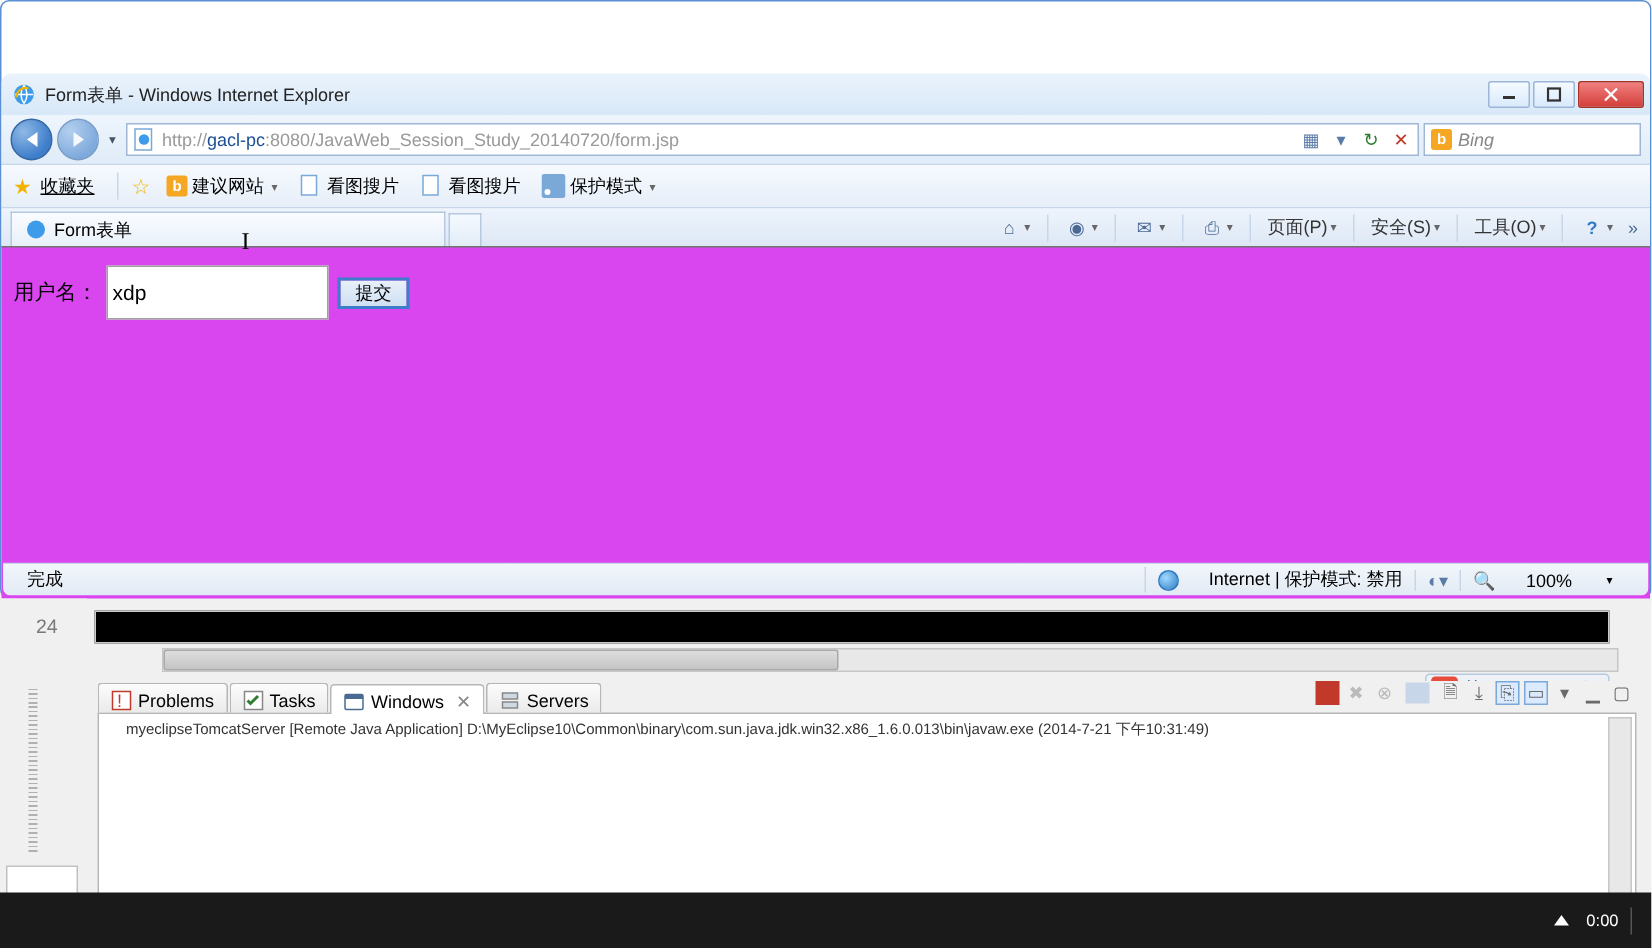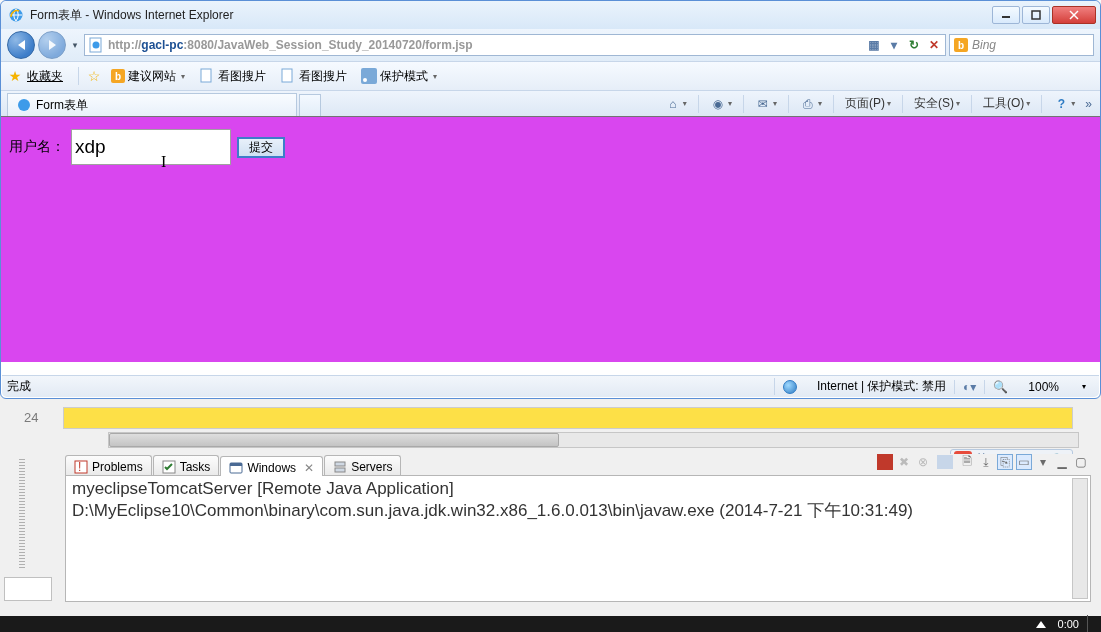--- a/index.html
+++ b/index.html
@@ -1,35 +1,35 @@
 <!DOCTYPE html>
 <html><head>
 <meta charset="utf-8">
 <style>
 * { box-sizing: border-box; margin: 0; padding: 0; font-family: "Microsoft YaHei", Tahoma, sans-serif; font-size: 12px; }
 body { background: #fff; width: 1101px; height: 632px; overflow: hidden; }
 
 
 .ie-window { position: relative; width: 1101px; height: 399px; background: #fff; border: 1px solid #5a8fd6; border-radius: 6px; box-shadow: 0 2px 8px rgba(0,0,0,0.15); }
-.titlebar { height: 28px; background: linear-gradient(#eaf3fc, #d8e8f8); display: flex; align-items: center; padding: 0 4px; border-radius: 6px 6px 0 0; }
+.titlebar { height: 28px; background: linear-gradient(#eaf3fc, #d8e8f8); display: flex; align-items: center; padding: 0 4px; border-radius: 6px 6px 0 0; margin-top: 48px; }
 .titlebar .ie-icon { width: 16px; height: 16px; margin: 0 6px 0 3px; }
 .titlebar .title { color: #222; flex: 1; font-size: 12px; }
 .win-btns { display: flex; gap: 0; }
 .win-btn { width: 28px; height: 18px; border: 1px solid #9db6d7; background: linear-gradient(#f4faff,#d9eafc); border-radius: 2px; margin-left: 2px; display: flex; align-items: center; justify-content: center; }
 .win-btn.close { width: 44px; background: linear-gradient(#f08080,#d43f3a); border-color: #a93226; color: #fff; }
 .win-btn svg { display: block; }
 
 .navrow { height: 33px; background: linear-gradient(#eef5fd,#e0ecf8); display: flex; align-items: center; padding: 2px 6px; gap: 3px; border-bottom: 1px solid #c7d6e9; }
 .navbtn { width: 28px; height: 28px; border-radius: 50%; background: radial-gradient(circle at 30% 30%, #8fb9e6, #3d7dc9 70%); border: 1px solid #3468a5; display: flex; align-items: center; justify-content: center; }
 .navbtn.fwd { opacity: 0.6; }
 .arrow { width: 0; height: 0; border-top: 5px solid transparent; border-bottom: 5px solid transparent; }
 .arrow.left { border-right: 7px solid #fff; }
 .arrow.right { border-left: 7px solid #fff; }
 .small-drop { width: 12px; font-size: 9px; color: #456; text-align: center; }
-.addrbar { flex: 1; height: 22px; background: #fff; border: 1px solid #9fb7d4; display: flex; align-items: center; padding: 0 3px; gap: 4px; font-weight: bold; }
+.addrbar { flex: 1; height: 22px; background: #fff; border: 1px solid #9fb7d4; display: flex; align-items: center; padding: 0 3px; gap: 4px; }
 .page-icon { width: 16px; height: 16px; }
 .addr-url { flex: 1; color: #999; font-size: 12px; white-space: nowrap; overflow: hidden; }
 .addr-url .hl { color: #1b4f93; }
 .addr-tools { display: flex; gap: 4px; align-items: center; color: #5a7ba6; }
 .addr-tools span { width: 16px; text-align: center; }
 .search-box { width: 145px; height: 22px; background: #fff; border: 1px solid #9fb7d4; display: flex; align-items: center; padding: 0 4px; gap: 4px; }
 .bing-b { width: 14px; height: 14px; background: #f5a623; color: #fff; font-weight: bold; font-size: 10px; display: flex; align-items: center; justify-content: center; border-radius: 2px; }
 .search-box .ph { color: #888; font-style: italic; }
 
 .favrow { height: 29px; background: linear-gradient(#f6faff,#e6eef8); display: flex; align-items: center; padding: 0 6px; gap: 4px; border-bottom: 1px solid #c7d6e9; }
@@ -42,57 +42,57 @@
 .tabcmd { height: 25px; background: linear-gradient(#eef4fc,#dde8f5); display: flex; align-items: flex-end; padding: 0 6px; position: relative; }
 .tab { height: 23px; min-width: 290px; background: linear-gradient(#f9fcff,#e8f0fa); border: 1px solid #b6c9df; border-bottom: none; display: flex; align-items: center; padding: 0 8px; gap: 4px; }
 .cmdbar { position: absolute; right: 6px; top: 2px; display: flex; align-items: center; gap: 4px; }
 .cmdbtn { display: flex; align-items: center; gap: 2px; padding: 2px 4px; color: #333; }
 .cmdbtn .dd { font-size: 8px; color: #666; }
 .cmdicon { width: 16px; height: 16px; display: flex; align-items: center; justify-content: center; color: #4a6a94; }
 
 .content { height: 246px; background: #d946ef; border-top: 1px solid #737373; padding: 12px 8px; }
 .form-line { display: flex; align-items: center; gap: 6px; }
 .form-line label { font-size: 14px; }
-.text-input { width: 160px; height: 20px; border: 1px solid #a0a0a0; padding: 17px 3px; font-size: 19px; }
+.text-input { width: 148px; height: 20px; border: 1px solid #a0a0a0; padding: 17px 3px; font-size: 14px; }
 .cursor-i { position: absolute; left: 160px; top: 152px; font-family: serif; font-size: 16px; color: #000; }
 .submit-btn { height: 21px; padding: 0 10px; background: linear-gradient(#e8f0fa,#cfe0f2); border: 2px solid #3d7dc9; font-size: 12px; }
 
-.statusbar { position: absolute; bottom: 1px; left: 1px; right: 1px; height: 22px; background: linear-gradient(#f2f6fb,#e2eaf4); display: flex; align-items: center; padding: 0 5px; border-top: 1px solid #c7d6e9; border-radius: 0 0 5px 5px; justify-content: space-between; }
+.statusbar { position: absolute; bottom: 1px; left: 1px; right: 1px; height: 22px; background: linear-gradient(#f2f6fb,#e2eaf4); display: flex; align-items: center; padding: 0 16px; border-top: 1px solid #c7d6e9; border-radius: 0 0 5px 5px; justify-content: space-between; }
 .statusbar .done { flex: 1; }
 .statusbar .zone { display: flex; align-items: center; gap: 20px; padding: 0 8px; border-left: 1px solid #c7d6e9; }
 .globe { width: 14px; height: 14px; border-radius: 50%; background: radial-gradient(circle at 35% 35%, #9fd9ff, #2f7cc4); border: 1px solid #2f7cc4; }
 
 
 .eclipse { position: relative; width: 1101px; height: 233px; background: #f0f0f0; }
-.rule { position: absolute; left: 63px; top: 8px; width: 1010px; height: 22px; background: #fde047; border: 1px solid #ccc; }
+.rule { position: absolute; left: 63px; top: 8px; width: 1010px; height: 22px; background: #000000; border: 1px solid #ccc; }
 .rule .ln { position: absolute; left: -40px; top: 2px; color: #7a7a7a; font-size: 13px; }
 .hscroll { position: absolute; left: 108px; top: 33px; right: 22px; height: 16px; background: #e8e8e8; border: 1px solid #c6c6c6; }
 .hscroll .thumb { position: absolute; left: 0; top: 0; width: 450px; height: 14px; background: linear-gradient(#dedede,#c4c4c4); border: 1px solid #a9a9a9; border-radius: 2px; }
 
 .tabs-ide { position: absolute; left: 65px; top: 55px; right: 10px; height: 22px; display: flex; align-items: flex-end; background: #f0f0f0; border-bottom: 1px solid #b6b6b6; }
 .ide-tab { height: 20px; padding: 2px 8px 0; border: 1px solid #b6b6b6; border-bottom: none; margin-right: 1px; background: linear-gradient(#fcfcfc,#eaeaea); display: flex; align-items: center; gap: 4px; border-radius: 3px 3px 0 0; font-size: 11px; }
 .ide-tab.active { background: #fff; position: relative; top: 1px; }
 .ide-tab .tic { width: 14px; height: 14px; }
 .ide-tab.active .x { color: #888; margin-left: 4px; }
 .ide-tools { position: absolute; right: 2px; top: 0; display: flex; gap: 3px; align-items: center; }
 .ide-tools span, .ide-tools div { width: 16px; height: 16px; display: flex; align-items: center; justify-content: center; color: #6a6a6a; }
 .stopbox { width: 12px; height: 12px; background: #c0392b; }
 
 .console-pane { position: absolute; left: 65px; top: 77px; right: 10px; bottom: 30px; background: #fff; border: 1px solid #b6b6b6; border-top: none; padding: 3px 6px; }
-.console-line { font-size: 17px; color: #333; }
+.console-line { font-size: 10px; color: #333; margin-left: 12px; }
 
 .ime-bar { position: absolute; right: 28px; top: 50px; display: flex; align-items: center; gap: 3px; background: #eef2f7; border: 1px solid #b6c9df; padding: 1px 3px; border-radius: 3px; }
 .sogou { width: 18px; height: 18px; background: #e74c3c; color: #fff; font-weight: bold; border-radius: 3px; display: flex; align-items: center; justify-content: center; font-size: 12px; }
 .ime-bar span { color: #4a6a94; font-size: 13px; }
 
 .sidebar-stub { position: absolute; left: 0; top: 0; width: 58px; height: 100%; background: #f0f0f0; }
 .sidebar-stub .dim { position: absolute; left: 4px; top: 178px; width: 48px; height: 24px; border: 1px solid #c0c0c0; background: #fff; }
 .sidebar-stub .drag { position: absolute; left:19px; top: 60px; width: 6px; height: 110px; background: repeating-linear-gradient(#b0b0b0 0 1px,transparent 1px 3px); }
 
-.taskbar { position: absolute; left: 0; bottom: 0; width: 1101px; height: 16px; background: #1a1a1a; display: flex; align-items: center; justify-content: flex-end; padding: 0 6px; }
+.taskbar { position: absolute; left: 0; bottom: 0; width: 1101px; height: 37px; background: #1a1a1a; display: flex; align-items: center; justify-content: flex-end; padding: 0 6px; }
 .taskbar .time { color: #fff; font-size: 11px; margin-right: 8px; }
 .taskbar .tri { width: 0; height: 0; border-left: 5px solid transparent; border-right: 5px solid transparent; border-bottom: 7px solid #fff; margin-right: 12px; }
 
 svg.e { width: 16px; height: 16px; }
 </style>
 </head>
 <body>
 
 <div class="ie-window">
 

